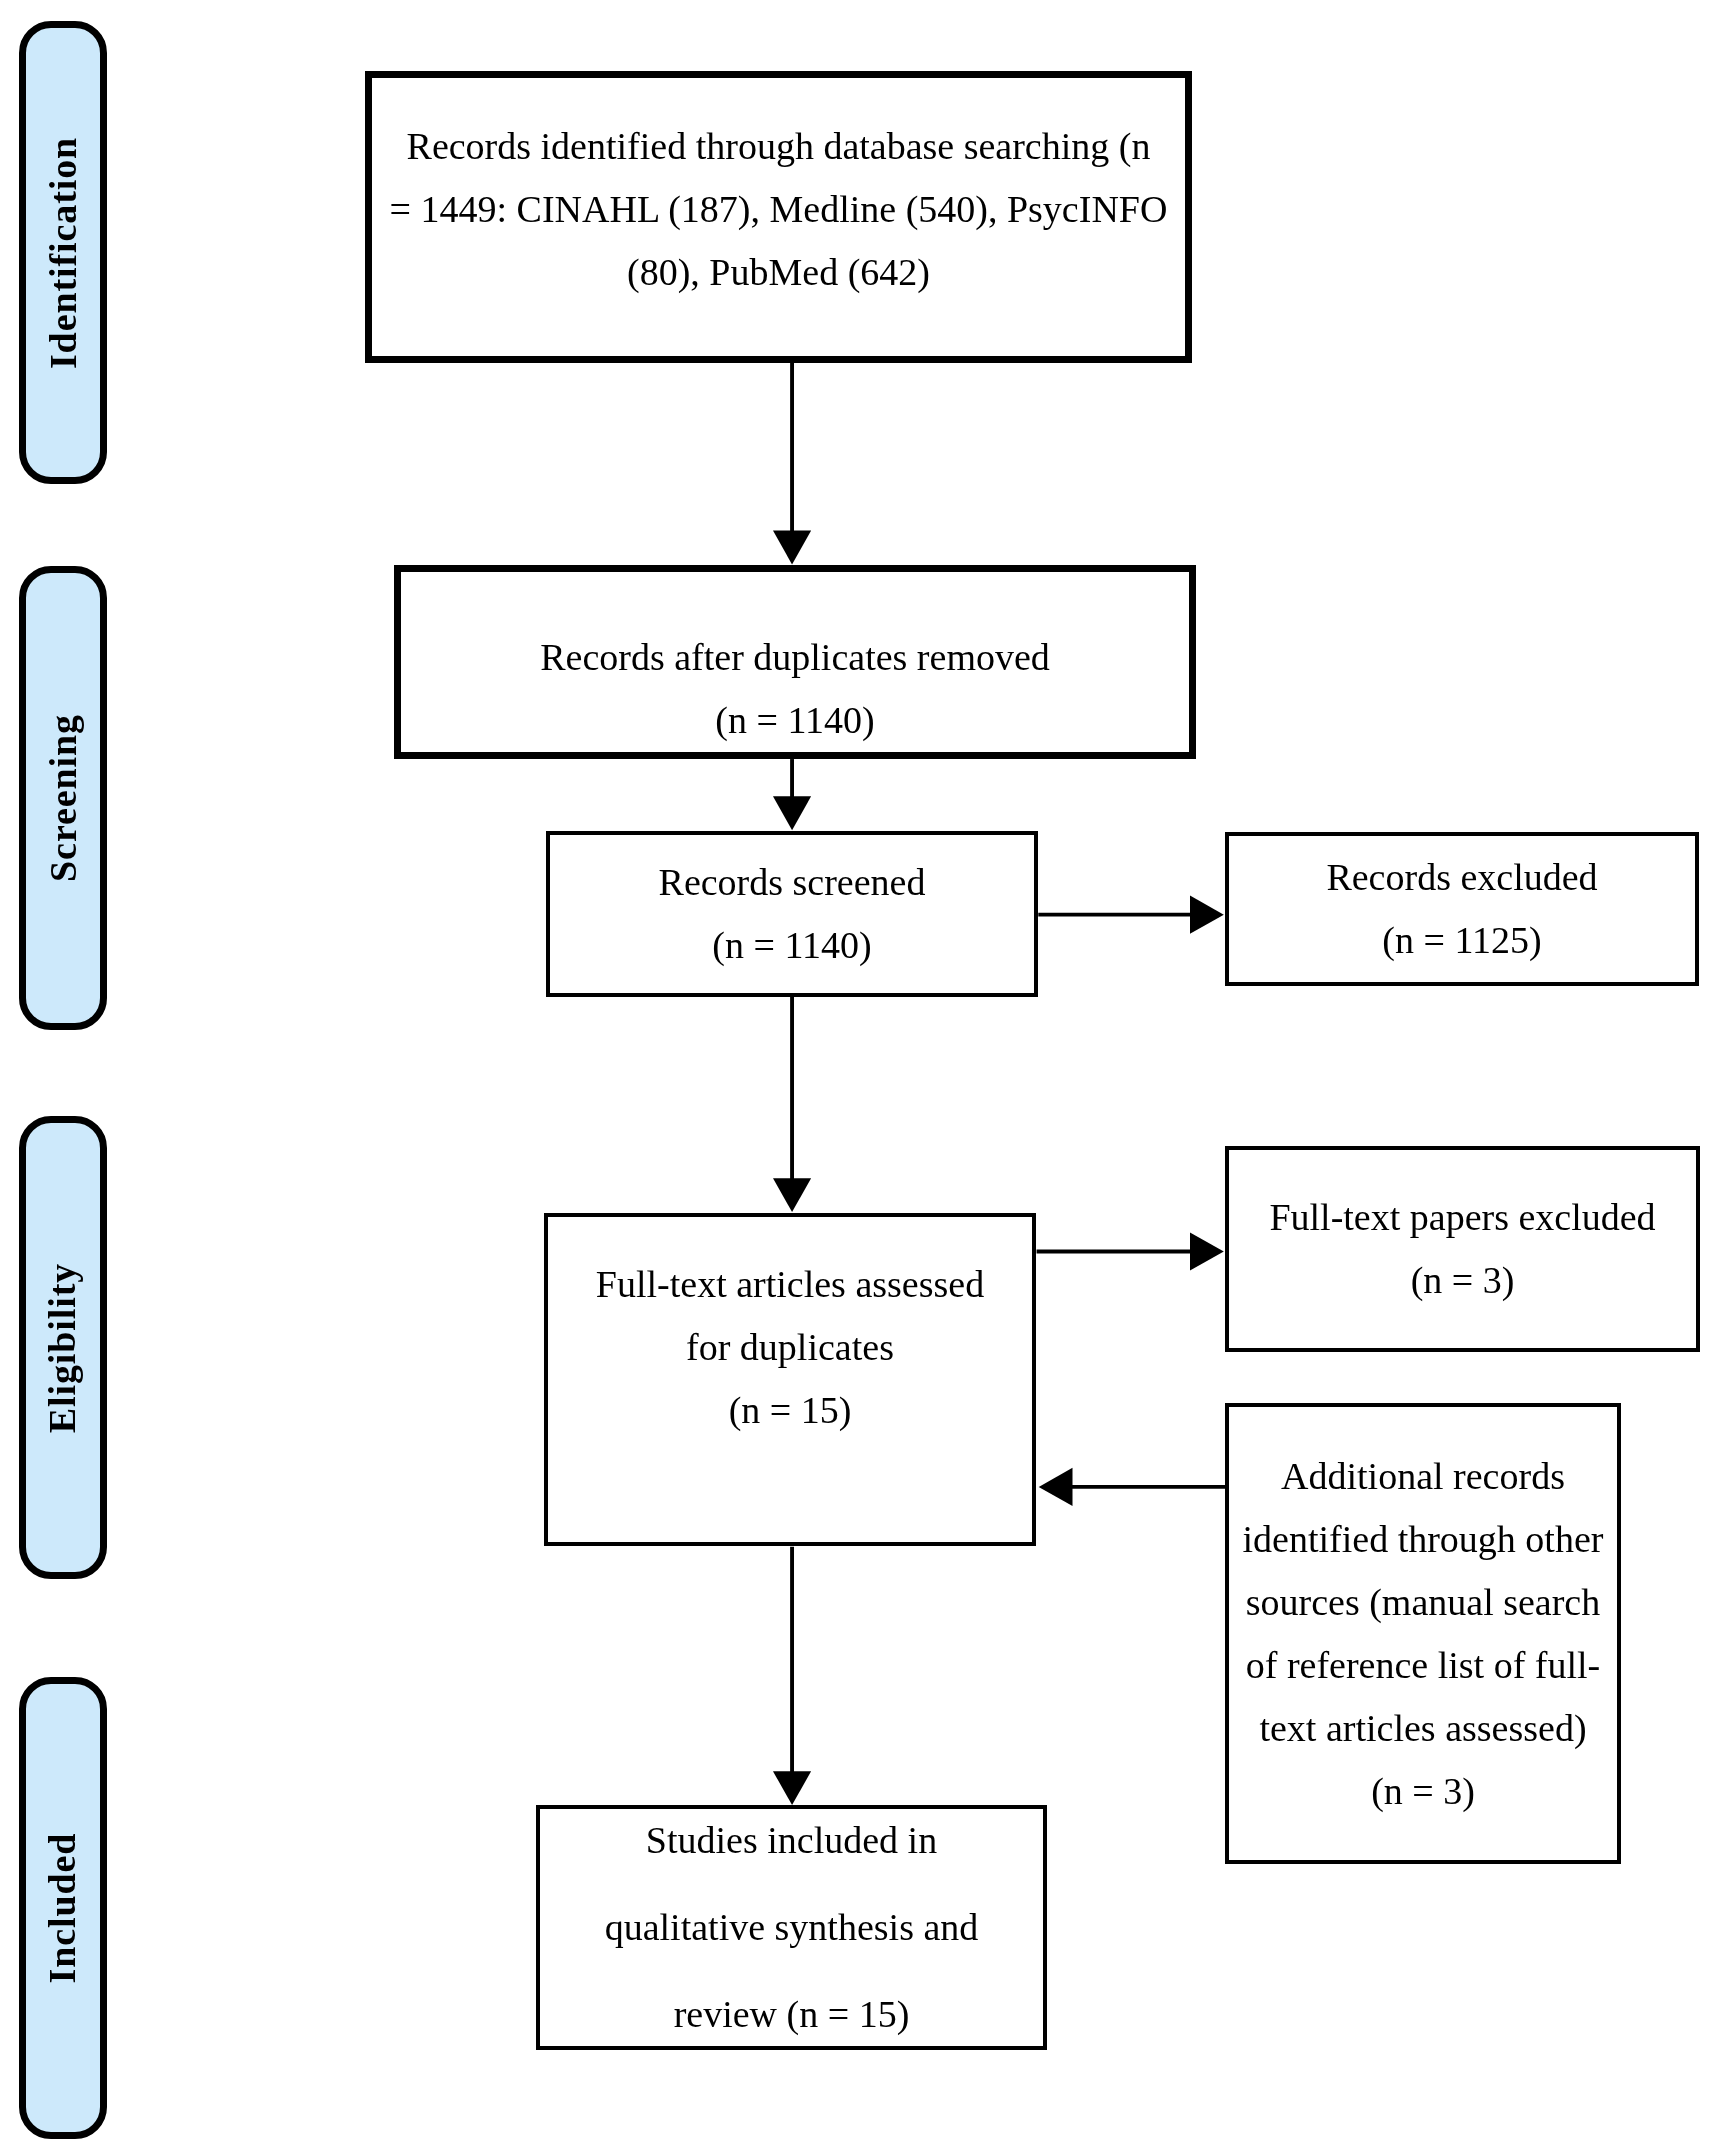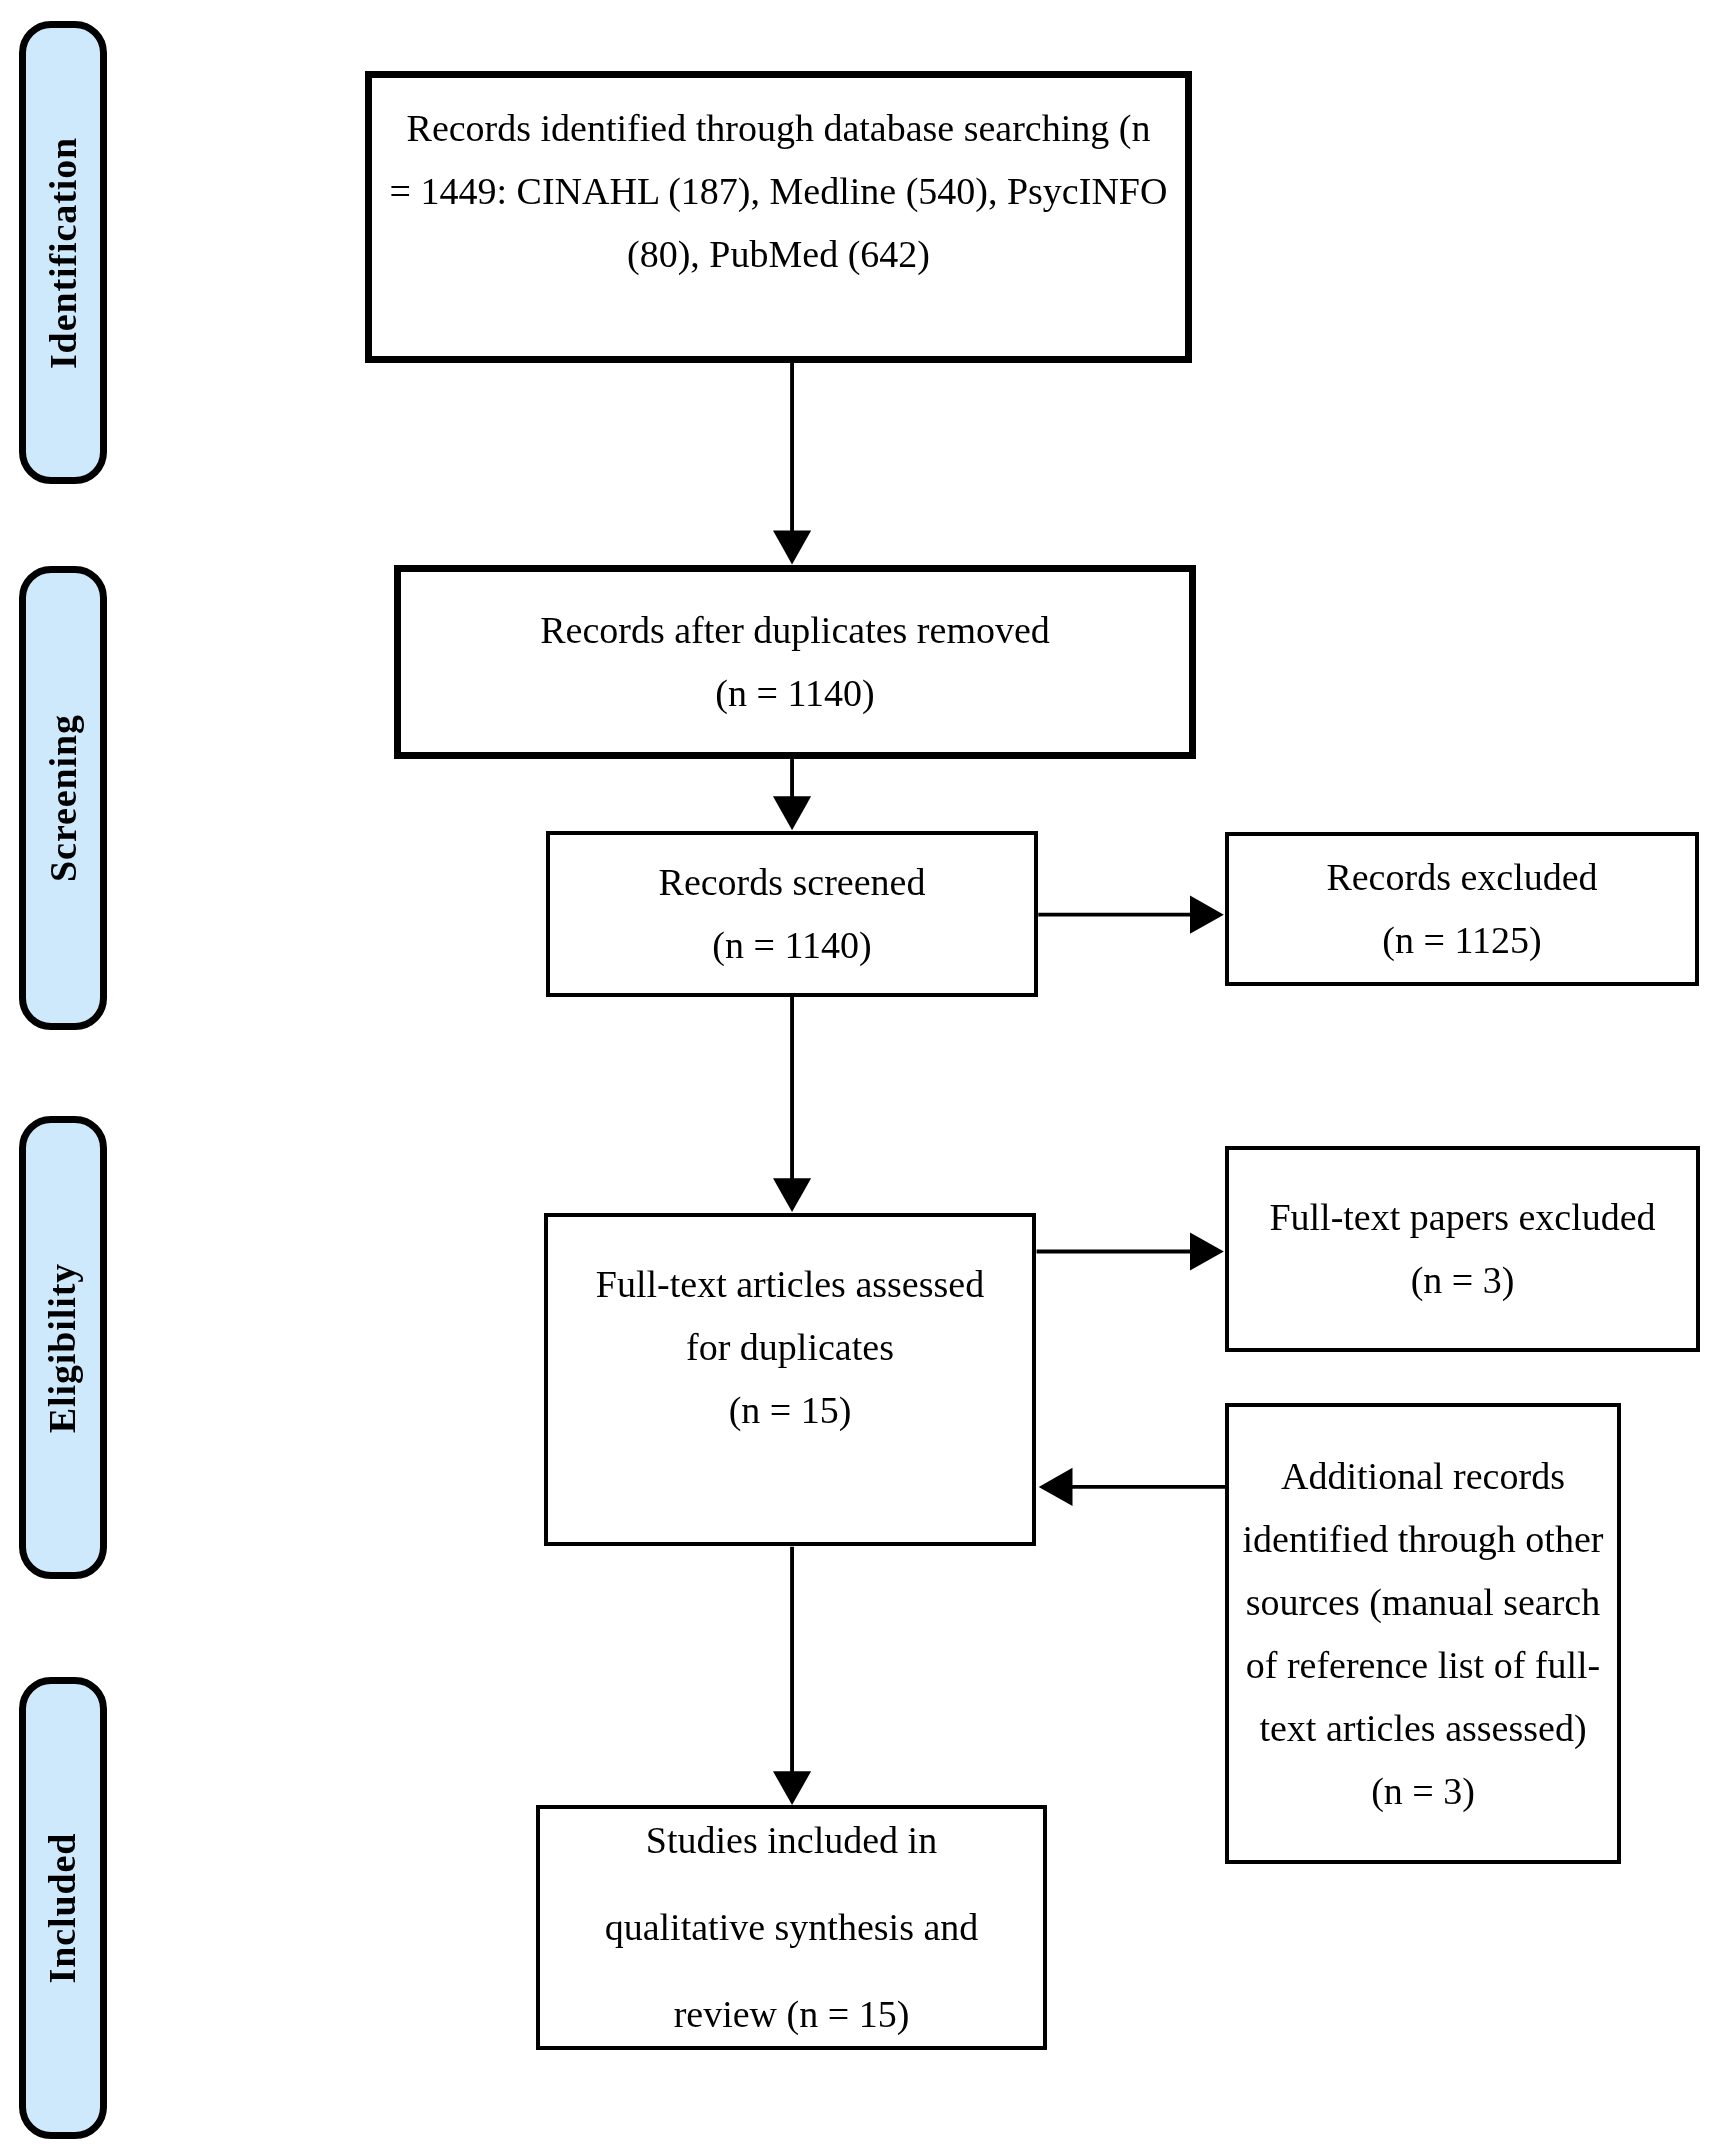--- a/index.html
+++ b/index.html
@@ -50,21 +50,21 @@
     border: 4.8px solid var(--line-color, #000000);
     box-sizing: border-box;
     display: flex;
     flex-direction: column;
     justify-content: center;
     align-items: center;
     text-align: center;
     font-size: 38px;
     line-height: 63px;
   }
-  .box--heavy { border-width: 7px; }
+  .box--heavy { border-width: 7px; justify-content: flex-end; }
   .box .line { width: 100%; }
 
   #box-records-identified { left: 365px;  top: 71px;  width: 827px; height: 292px;  padding-bottom: 52px; }
   #box-duplicates-removed { left: 394px;  top: 565px; width: 802px; height: 194px; }
   #box-records-screened   { left: 546px; top: 831px; width: 492px; height: 166px; }
   #box-records-excluded   { left: 1225px; top: 832px; width: 474px; height: 154px; }
   #box-fulltext-assessed  { left: 544px; top: 1213px; width: 492px; height: 333px; padding-bottom: 65px; }
   #box-fulltext-excluded  { left: 1225px; top: 1146px; width: 475px; height: 206px; }
   #box-additional-records { left: 1225px; top: 1403px; width: 396px; height: 461px; }
   #box-studies-included   { left: 536px; top: 1805px; width: 511px; height: 245px; justify-content: space-between; }

